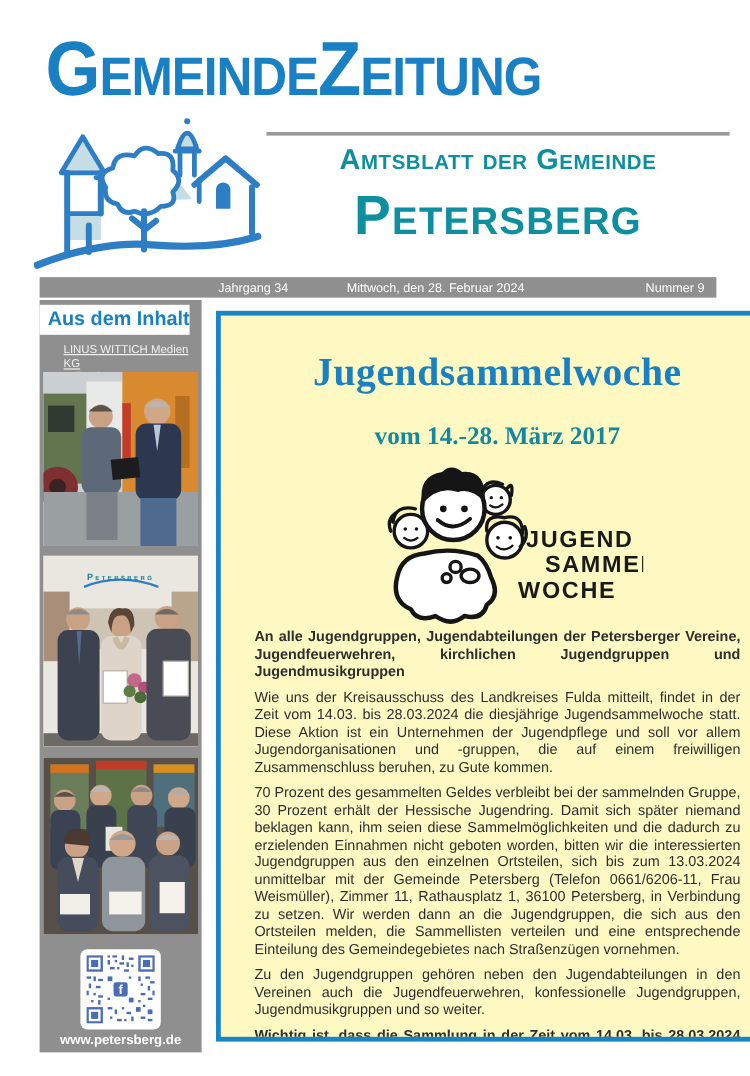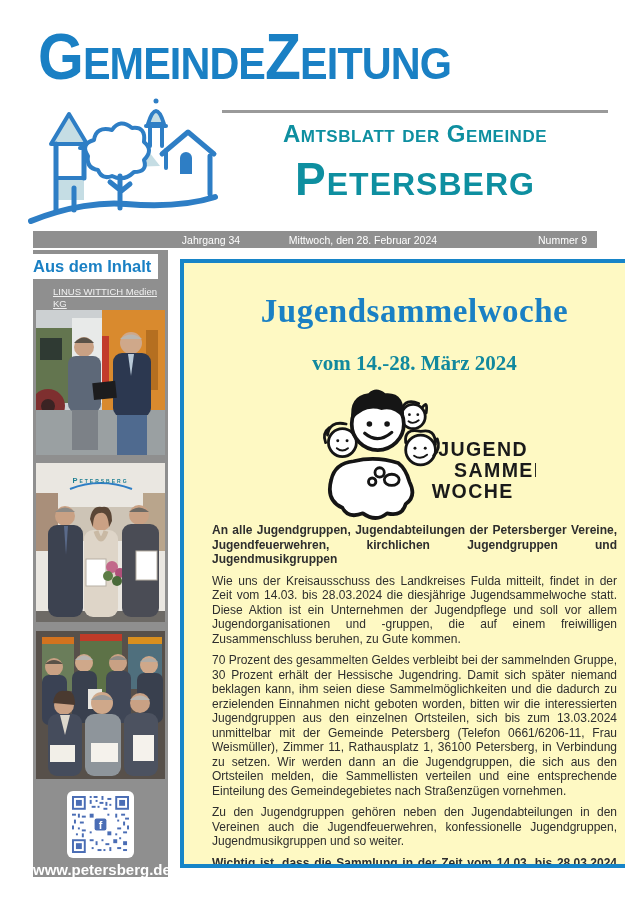--- a/index.html
+++ b/index.html
@@ -21,32 +21,32 @@
   .issue-bar{position:absolute;left:33px;top:231px;width:564px;height:17px;background:#8f8f8f;
     color:#ffffff;font-size:10.5px;}
   .issue-bar span{position:absolute;top:2.5px;white-space:nowrap;}
   .issue-volume{left:178px;transform:translateX(-50%);}
   .issue-date{left:330px;transform:translateX(-50%);}
   .issue-number{right:10px;}
 
   
   .sidebar{position:absolute;left:33px;top:250px;width:135px;height:627px;background:#8f8f8f;}
   .inhalt-box{position:absolute;left:0;top:4px;width:125px;height:25px;background:#ffffff;
-    color:#1a80c4;font-weight:bold;font-size:16.5px;text-align:left;line-height:25px;}
+    color:#1a80c4;font-weight:bold;font-size:16.5px;text-align:right;line-height:25px;}
   .wittich{position:absolute;left:20px;top:36px;color:#f0f0f0;font-size:9.5px;line-height:11.5px;text-decoration:underline;}
   .photo{position:absolute;left:3px;width:129px;overflow:hidden;background:#cccccc;}
   .photo1{top:60px;height:145px;}
   .photo2{top:213px;height:159px;}
   .photo3{top:381px;height:148px;}
   .backdrop-text{position:absolute;left:0;top:13px;width:100%;text-align:center;
     color:#1d7f93;font-size:7.5px;letter-spacing:2px;font-variant:small-caps;font-weight:bold;}
   .qr-box{position:absolute;left:34px;top:541px;width:67px;height:67px;background:#ffffff;
     border-radius:6px;display:flex;align-items:center;justify-content:center;}
   .qr-caption{position:absolute;left:0;top:611px;width:100%;text-align:center;
-    color:#ffffff;font-weight:bold;font-size:15px;}
+    color:#ffffff;font-weight:bold;font-size:11px;}
 
   
   .article{position:absolute;left:180px;top:259px;width:405px;height:601px;
     border:4px solid #1785c8;background:#fef9c3;padding:0 28px;box-sizing:content-box;overflow:hidden;}
   .article-title{margin-top:30px;text-align:center;color:#1a80c4;
     font-family:"Liberation Serif",serif;font-weight:bold;font-size:33px;line-height:36px;letter-spacing:0.5px;}
   .article-subtitle{margin-top:10px;text-align:center;color:#12899e;
     font-family:"Liberation Serif",serif;font-weight:bold;font-size:21px;line-height:24px;}
   .jsw-logo{display:block;margin:6px auto 2px auto;}
   .article-body p{margin:0 0 7px 0;color:#2e2e2e;font-size:12px;line-height:14.5px;
@@ -276,21 +276,21 @@
           <rect x="11.5" y="11.5" width="6" height="6" rx="1"></rect>
         </g>
         <text x="14.5" y="16.6" font-size="5.5" font-weight="bold" fill="#ffffff" text-anchor="middle">f</text>
       </svg>
     </div>
     <div class="qr-caption">www.petersberg.de</div>
   </aside>
 
   <main class="article">
     <h1 class="article-title">Jugendsammelwoche</h1>
-    <div class="article-subtitle">vom 14.-28. März 2024</div>
+    <div class="article-subtitle">vom 14.-28. März 2017</div>
 
     <svg class="jsw-logo" width="242" height="140" viewBox="0 0 260 150">
       <g stroke="#151515" fill="none" stroke-linecap="round" stroke-linejoin="round">
 
         <circle cx="52" cy="66" r="15" fill="#ffffff" stroke-width="3"></circle>
         <path d="M36,58 Q38,42 56,46 M34,66 Q30,56 38,50" stroke-width="3"></path>
         <circle cx="47" cy="64" r="1.6" fill="#151515" stroke="none"></circle>
           <circle cx="57" cy="64" r="1.6" fill="#151515" stroke="none"></circle>
         <path d="M46,72 Q52,77 58,72" stroke-width="2"></path>
         <circle cx="128" cy="38" r="13" fill="#ffffff" stroke-width="3"></circle>

